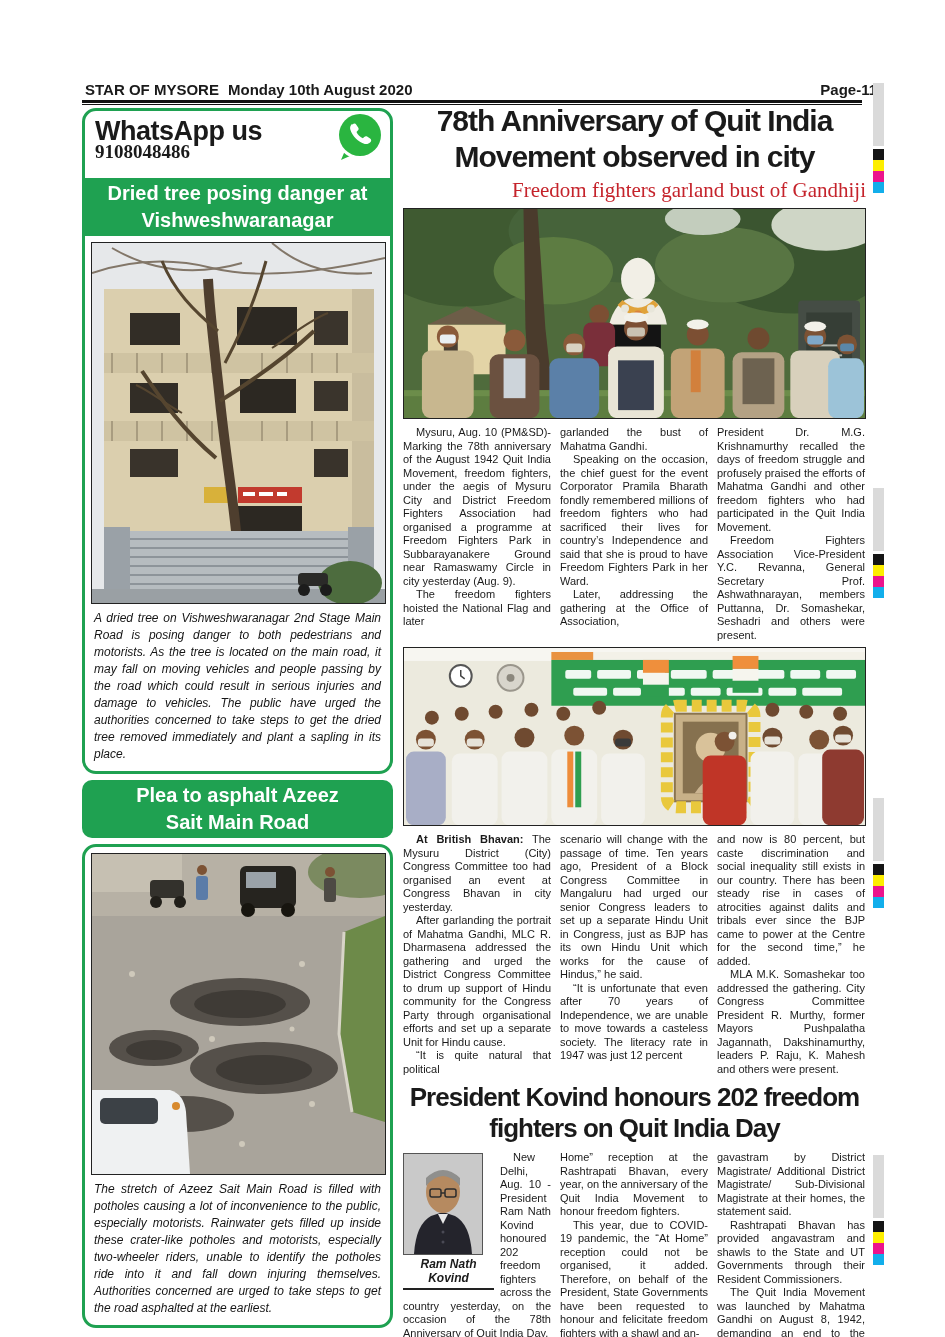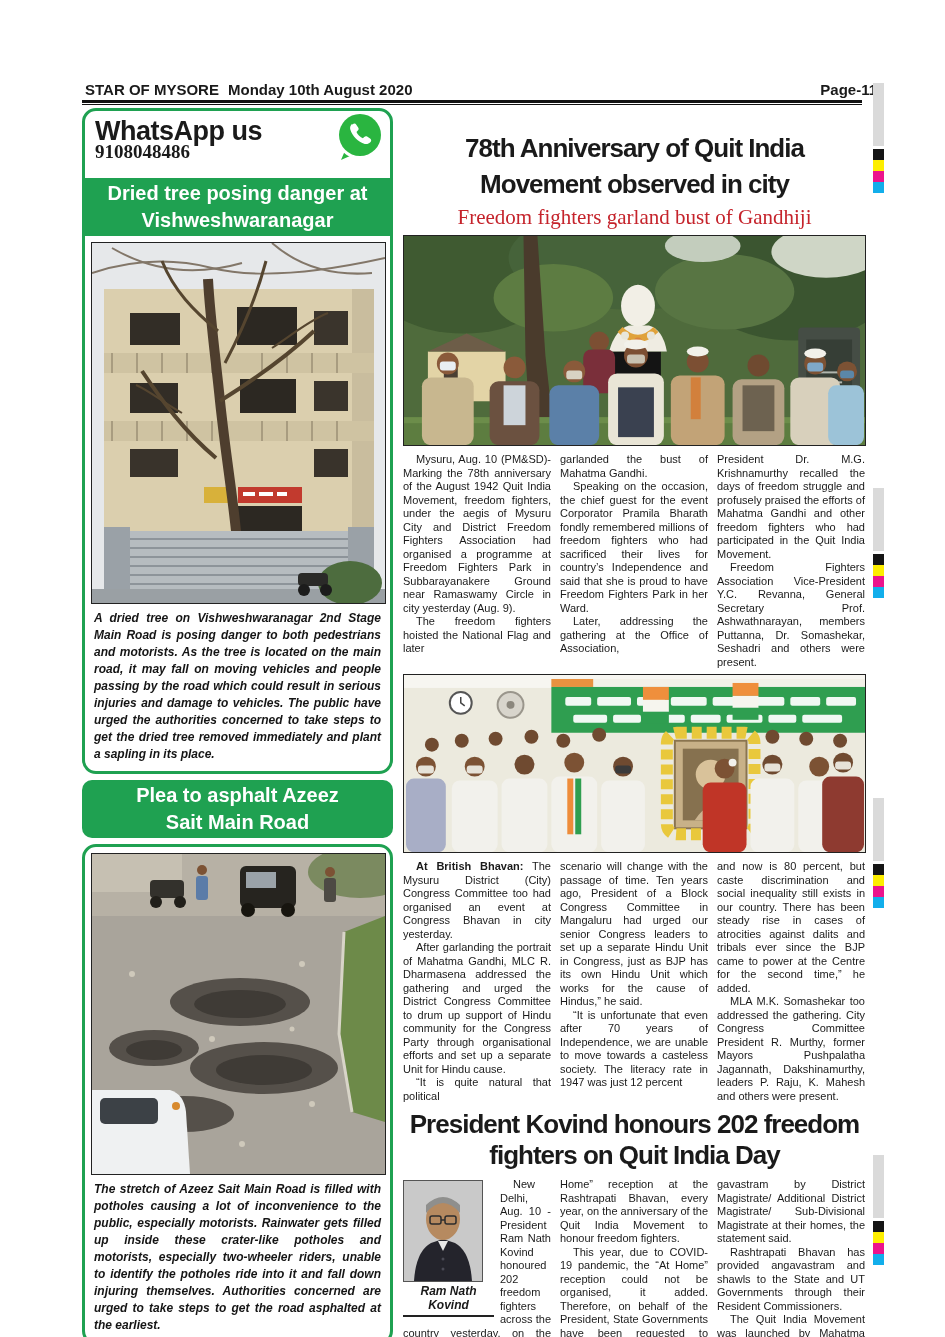--- a/index.html
+++ b/index.html
@@ -18,27 +18,27 @@
   .wa-row{position:relative;height:62px;padding:5px 10px 0;}
   .wa-title{font-size:27px;font-weight:bold;letter-spacing:-0.5px;}
   .wa-number{font-family:"Liberation Serif","DejaVu Serif",serif;font-weight:bold;font-size:19px;
              text-align:left;padding-right:44px;margin-top:-6px;}
   .wa-icon{position:absolute;top:-1px;right:5px;width:52px;height:54px;}
   .gbar{background:var(--green);color:#fff;font-weight:bold;font-size:20px;line-height:27px;
         text-align:center;padding:2px 6px;}
   .gbar2{margin-top:6px;border-radius:10px;padding:2px 34px;}
   .photo-wrap{padding:6px 6px 2px;}
   .photo-frame{display:block;width:100%;border:1px solid #222;}
-  .caption{font-weight:bold;font-style:italic;font-size:12px;line-height:17px;
+  .caption{font-weight:normal;font-style:italic;font-size:12px;line-height:17px;
            text-align:justify;padding:4px 9px 8px;color:#151515;}
   
   .rightcol{position:absolute;left:403px;top:103px;width:463px;}
-  .main-headline{font-size:26px;line-height:36px;font-weight:bold;text-align:center;letter-spacing:-1px;margin-top:27px;}
+  .main-headline{font-size:30px;line-height:36px;font-weight:bold;text-align:center;letter-spacing:-1px;}
   .sub-headline{font-family:"Liberation Serif","DejaVu Serif",serif;color:#c5232b;font-size:21px;
-                text-align:center;margin-top:3px;}
+                text-align:right;margin-top:3px;}
   .photo-lg{display:block;width:461px;border:1px solid #222;margin-top:5px;}
   .cols{display:flex;gap:9px;margin-top:7px;}
   .col{width:148px;font-size:11px;line-height:13.5px;text-align:justify;}
   .col p{margin:0;}
   .col p.ind{text-indent:13px;}
   .kv-headline{font-size:26px;line-height:31px;font-weight:bold;text-align:center;
                letter-spacing:-1px;margin-top:6px;}
   .kovind-float{float:left;width:91px;margin:2px 6px 2px 0;text-align:center;}
   .kovind-float svg{display:block;border:1px solid #555;}
   .kovind-cap{font-weight:bold;font-style:italic;font-size:12px;line-height:14px;margin-top:2px;}

